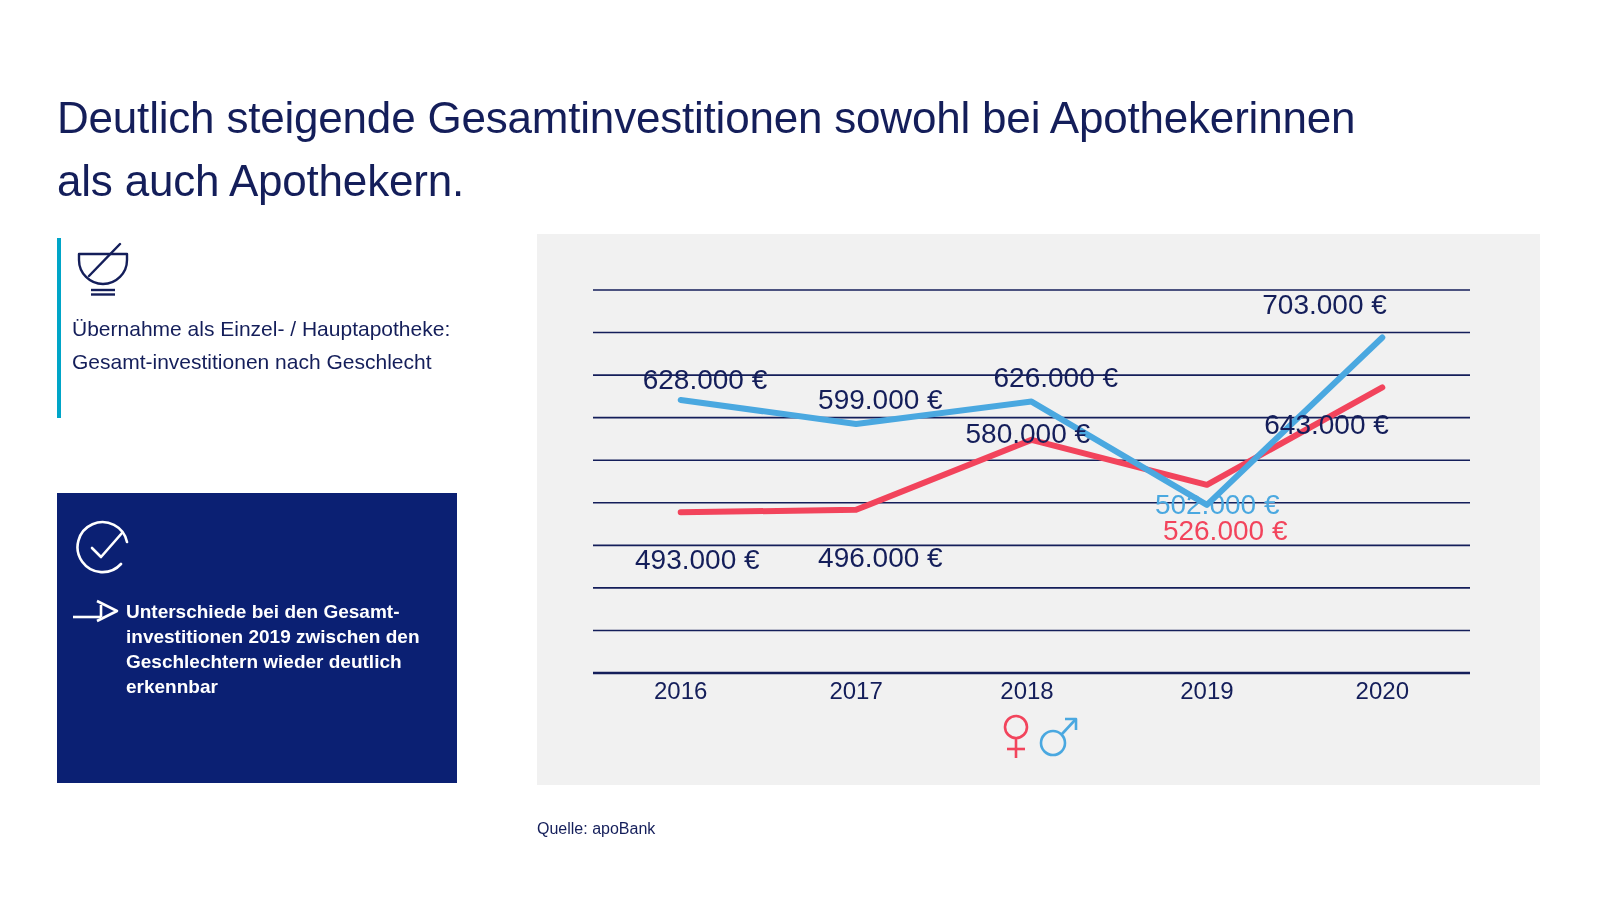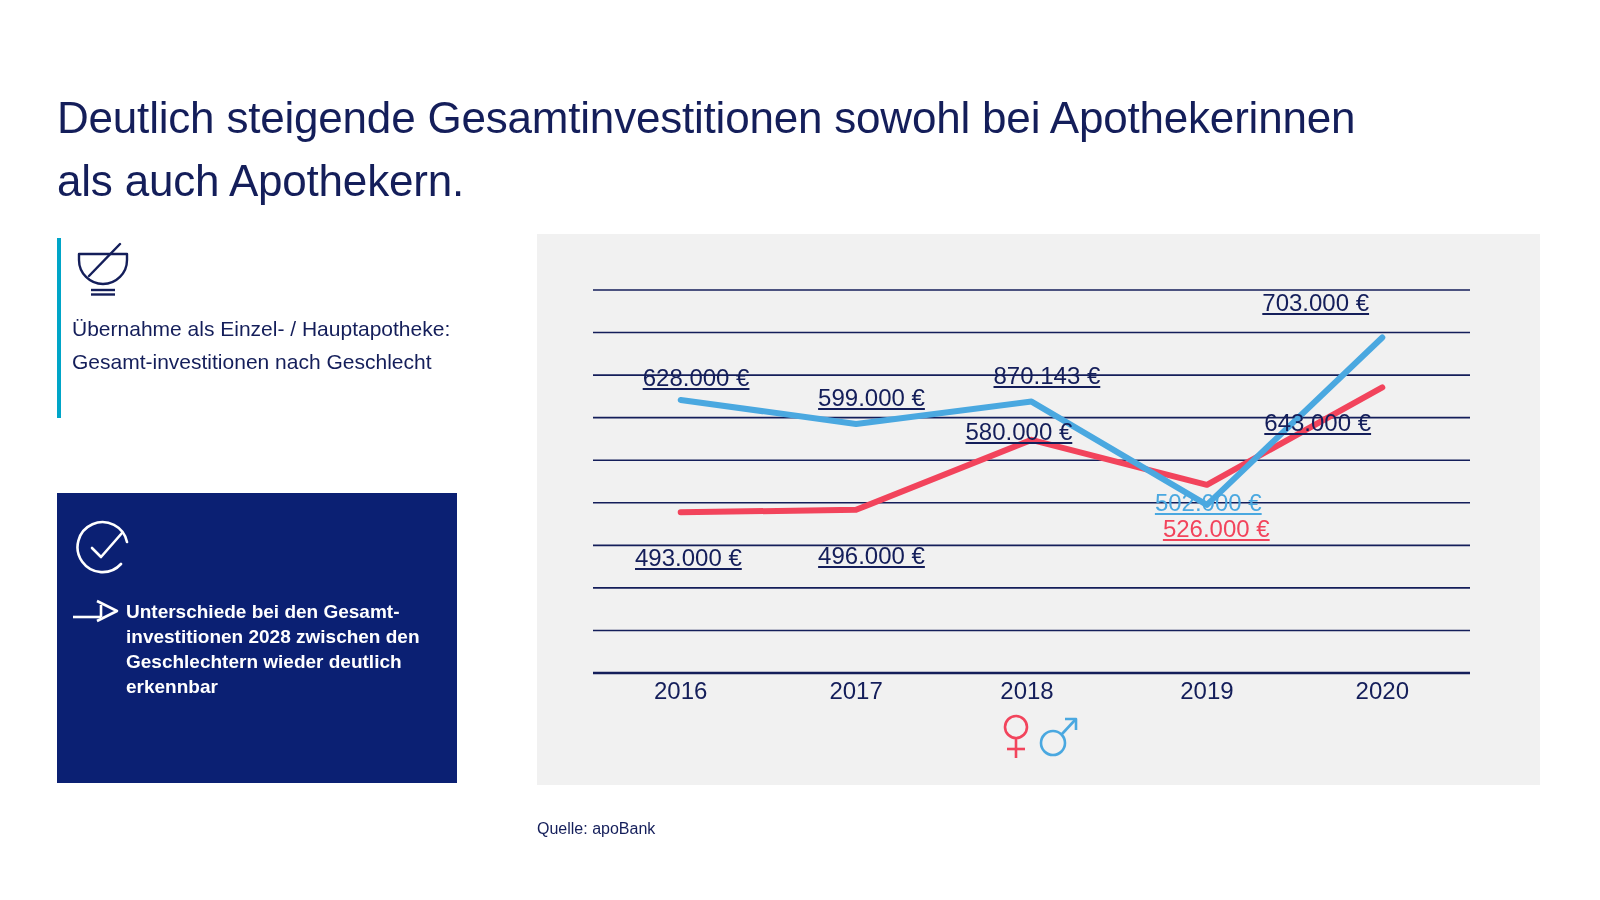--- a/index.html
+++ b/index.html
@@ -52,21 +52,21 @@
   
   .chart-panel {
     position: absolute; left: 537px; top: 234px;
     width: 1003px; height: 551px;
     background: #f1f1f1;
   }
   .chart-svg { position: absolute; left: 0; top: 0; width: 1003px; height: 551px; }
 
   .dlabel {
     position: absolute;
-    font-size: 24px; color: #141e5a; white-space: nowrap; text-decoration: underline;
+    font-size: 28px; color: #141e5a; white-space: nowrap;
   }
   .dlabel.blue { color: #4aa8e0; }
   .dlabel.red  { color: #f2445c; text-align: right; }
 
   .xlabel {
     position: absolute; top: 443px;
     font-size: 24px; color: #141e5a;
     width: 120px; text-align: center; margin-left: -60px;
   }
 
@@ -108,21 +108,21 @@
         <polyline points="17,28 26,37 47,13" stroke-linecap="round" stroke-linejoin="round"></polyline>
       </svg>
     </div>
     <div class="infobox-arrow">
       <svg viewBox="0 0 52 24" width="52" height="24" fill="none" stroke="#ffffff" stroke-width="2.6">
         <line x1="2" y1="18" x2="30" y2="18"></line>
         <line x1="30" y1="18" x2="30" y2="6"></line>
         <polyline points="26,2 46,12 26,22" stroke-linejoin="round"></polyline>
       </svg>
     </div>
-    <div class="infobox-text">Unterschiede bei  den Gesamt-investitionen 2028 zwischen den Geschlechtern wieder deutlich erkennbar</div>
+    <div class="infobox-text">Unterschiede bei  den Gesamt-investitionen 2019 zwischen den Geschlechtern wieder deutlich erkennbar</div>
   </div>
 
   <div class="chart-panel">
     <svg class="chart-svg" id="chart-svg" viewBox="0 0 1003 551">
         <line x1="56" x2="933" y1="56" y2="56" stroke="#141e5a" stroke-width="1.6"></line>
         <line x1="56" x2="933" y1="98.55555555555556" y2="98.55555555555556" stroke="#141e5a" stroke-width="1.6"></line>
         <line x1="56" x2="933" y1="141.11111111111111" y2="141.11111111111111" stroke="#141e5a" stroke-width="1.6"></line>
         <line x1="56" x2="933" y1="183.66666666666669" y2="183.66666666666669" stroke="#141e5a" stroke-width="1.6"></line>
         <line x1="56" x2="933" y1="226.22222222222223" y2="226.22222222222223" stroke="#141e5a" stroke-width="1.6"></line>
         <line x1="56" x2="933" y1="268.77777777777777" y2="268.77777777777777" stroke="#141e5a" stroke-width="1.6"></line>
@@ -135,21 +135,21 @@
       </svg>
 
     <div id="labels-layer">
         <div class="dlabel" style="left: 98px; top: 310.307px;">493.000 €</div>
         <div class="dlabel" style="left: 281.1px; top: 307.809px;">496.000 €</div>
         <div class="dlabel" style="left: 428.5px; top: 183.87px;">580.000 €</div>
         <div class="dlabel red" style="left: 625.9px; top: 280.83px;">526.000 €</div>
         <div class="dlabel" style="left: 727.3px; top: 175.415px;">643.000 €</div>
         <div class="dlabel" style="left: 105.7px; top: 129.904px;">628.000 €</div>
         <div class="dlabel" style="left: 281.1px; top: 150.05px;">599.000 €</div>
-        <div class="dlabel" style="left: 456.5px; top: 127.57px;">870.143 €</div>
+        <div class="dlabel" style="left: 456.5px; top: 127.57px;">626.000 €</div>
         <div class="dlabel blue" style="left: 617.9px; top: 254.813px;">502.000 €</div>
         <div class="dlabel" style="left: 725.3px; top: 55.4587px;">703.000 €</div>
       </div>
 
     <div id="xaxis-layer">
         <div class="xlabel" style="left: 143.7px;">2016</div>
         <div class="xlabel" style="left: 319.1px;">2017</div>
         <div class="xlabel" style="left: 490px; text-align: center;">2018</div>
         <div class="xlabel" style="left: 669.9px;">2019</div>
         <div class="xlabel" style="left: 845.3px;">2020</div>

